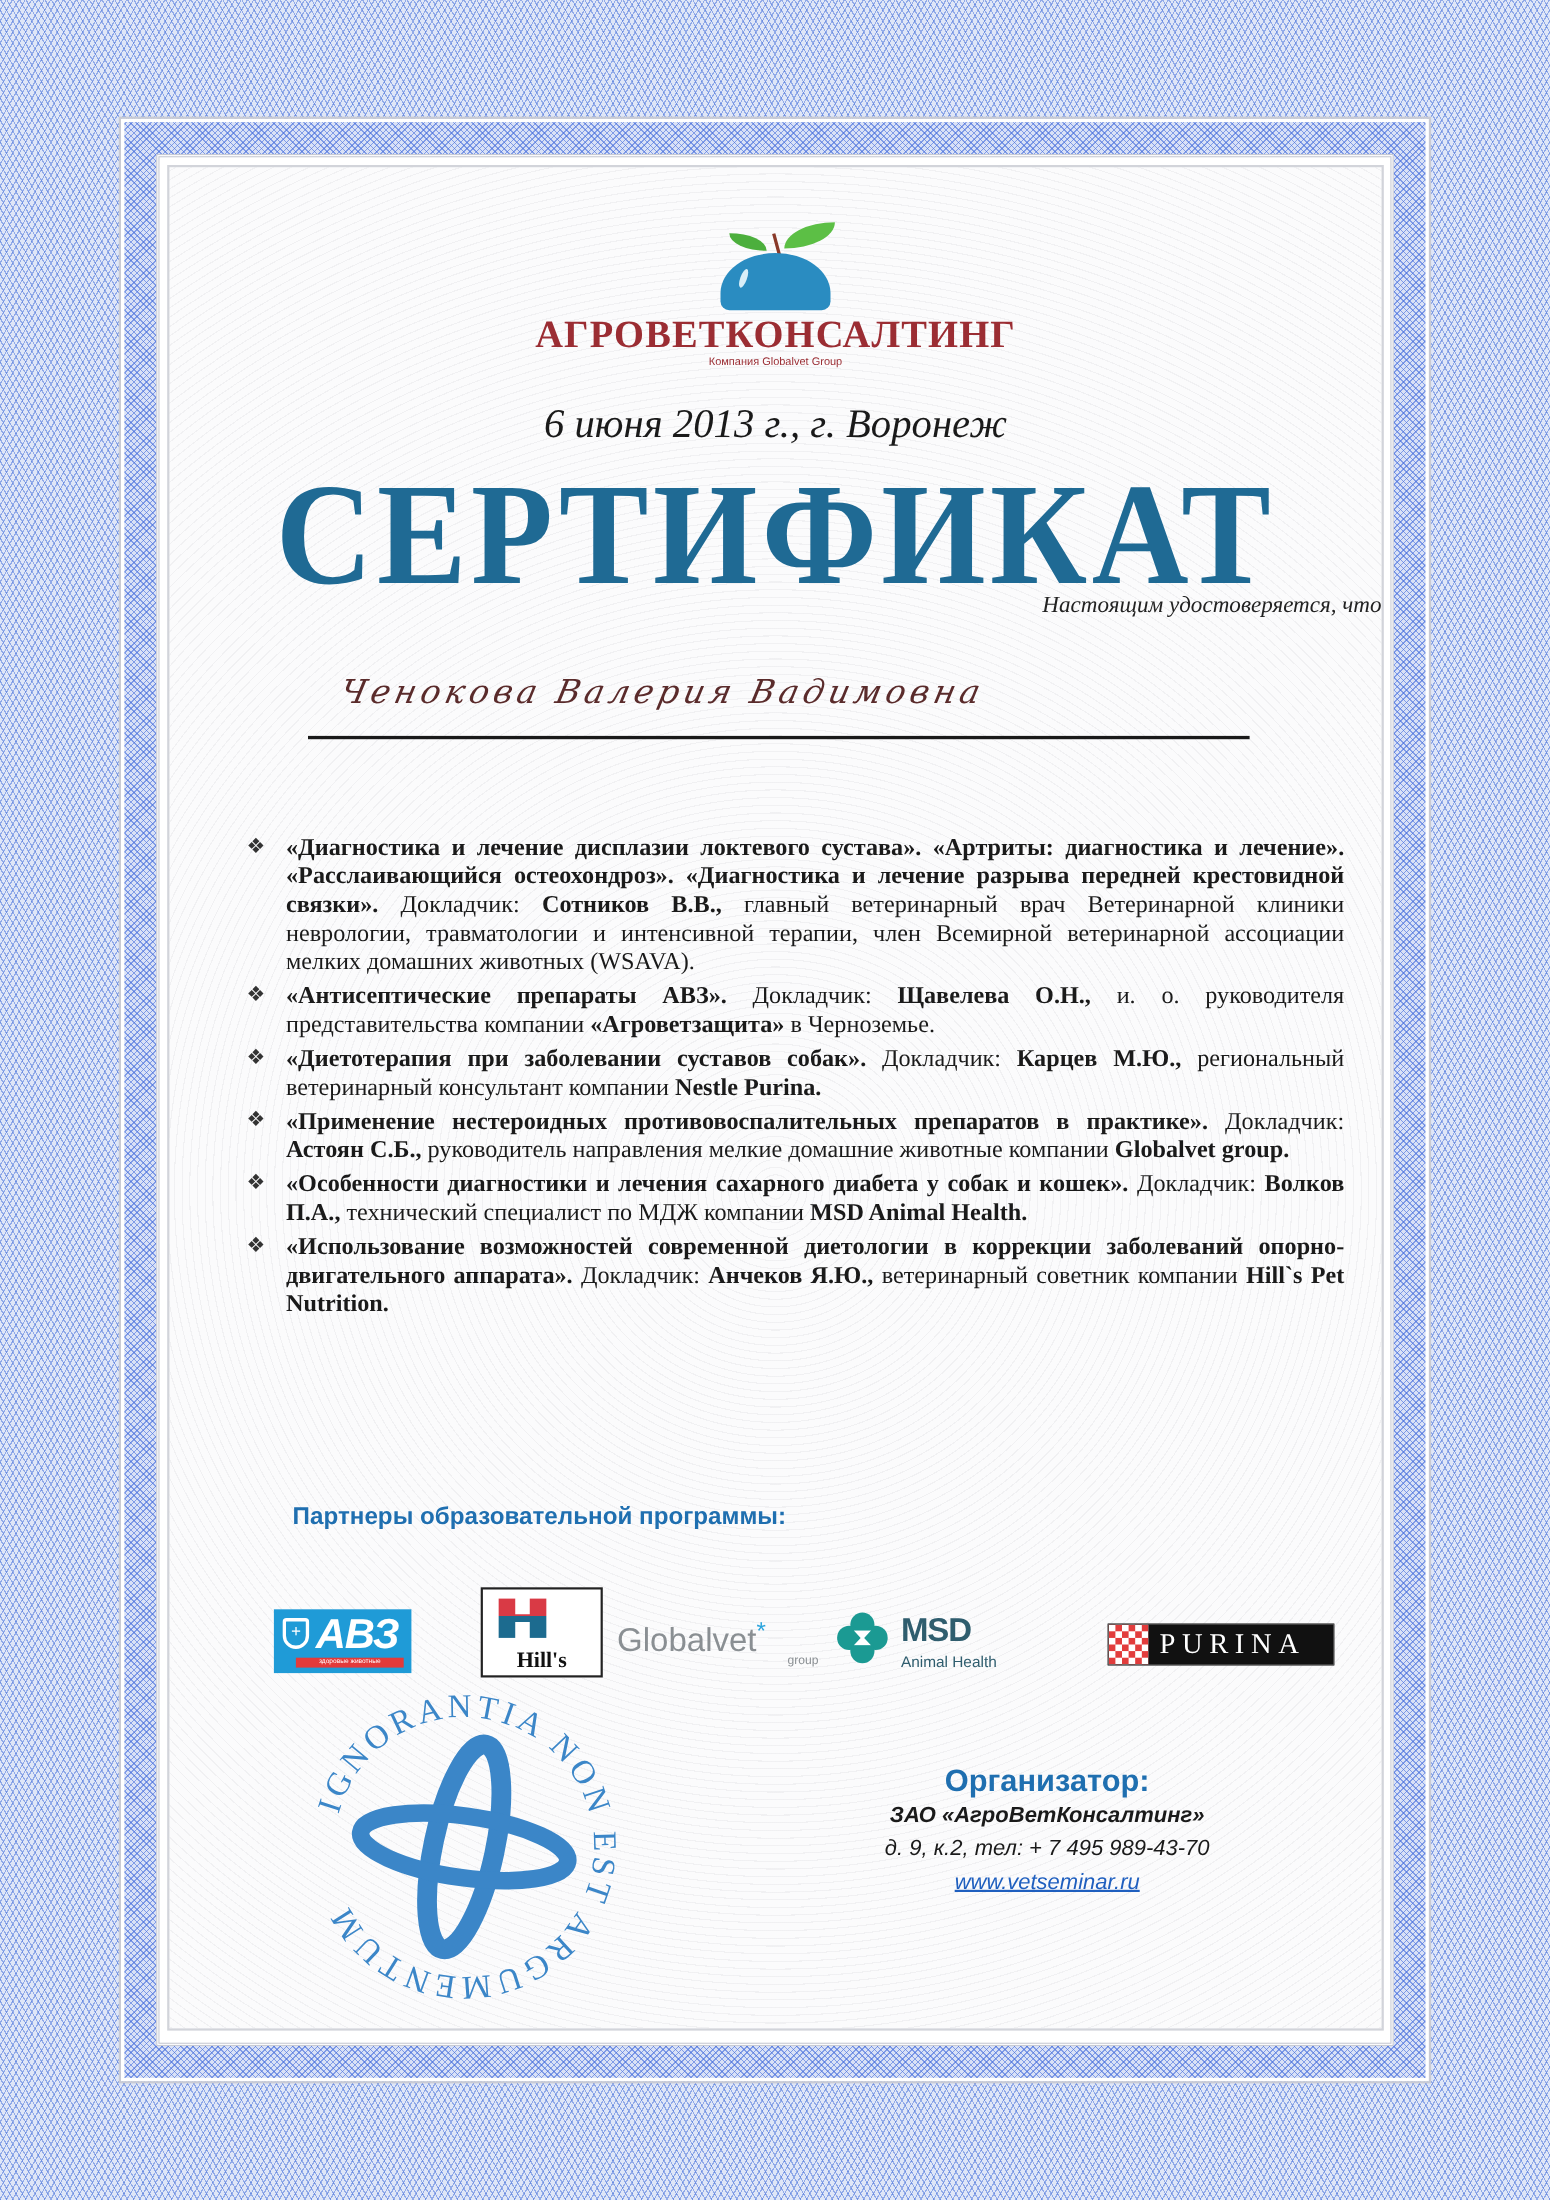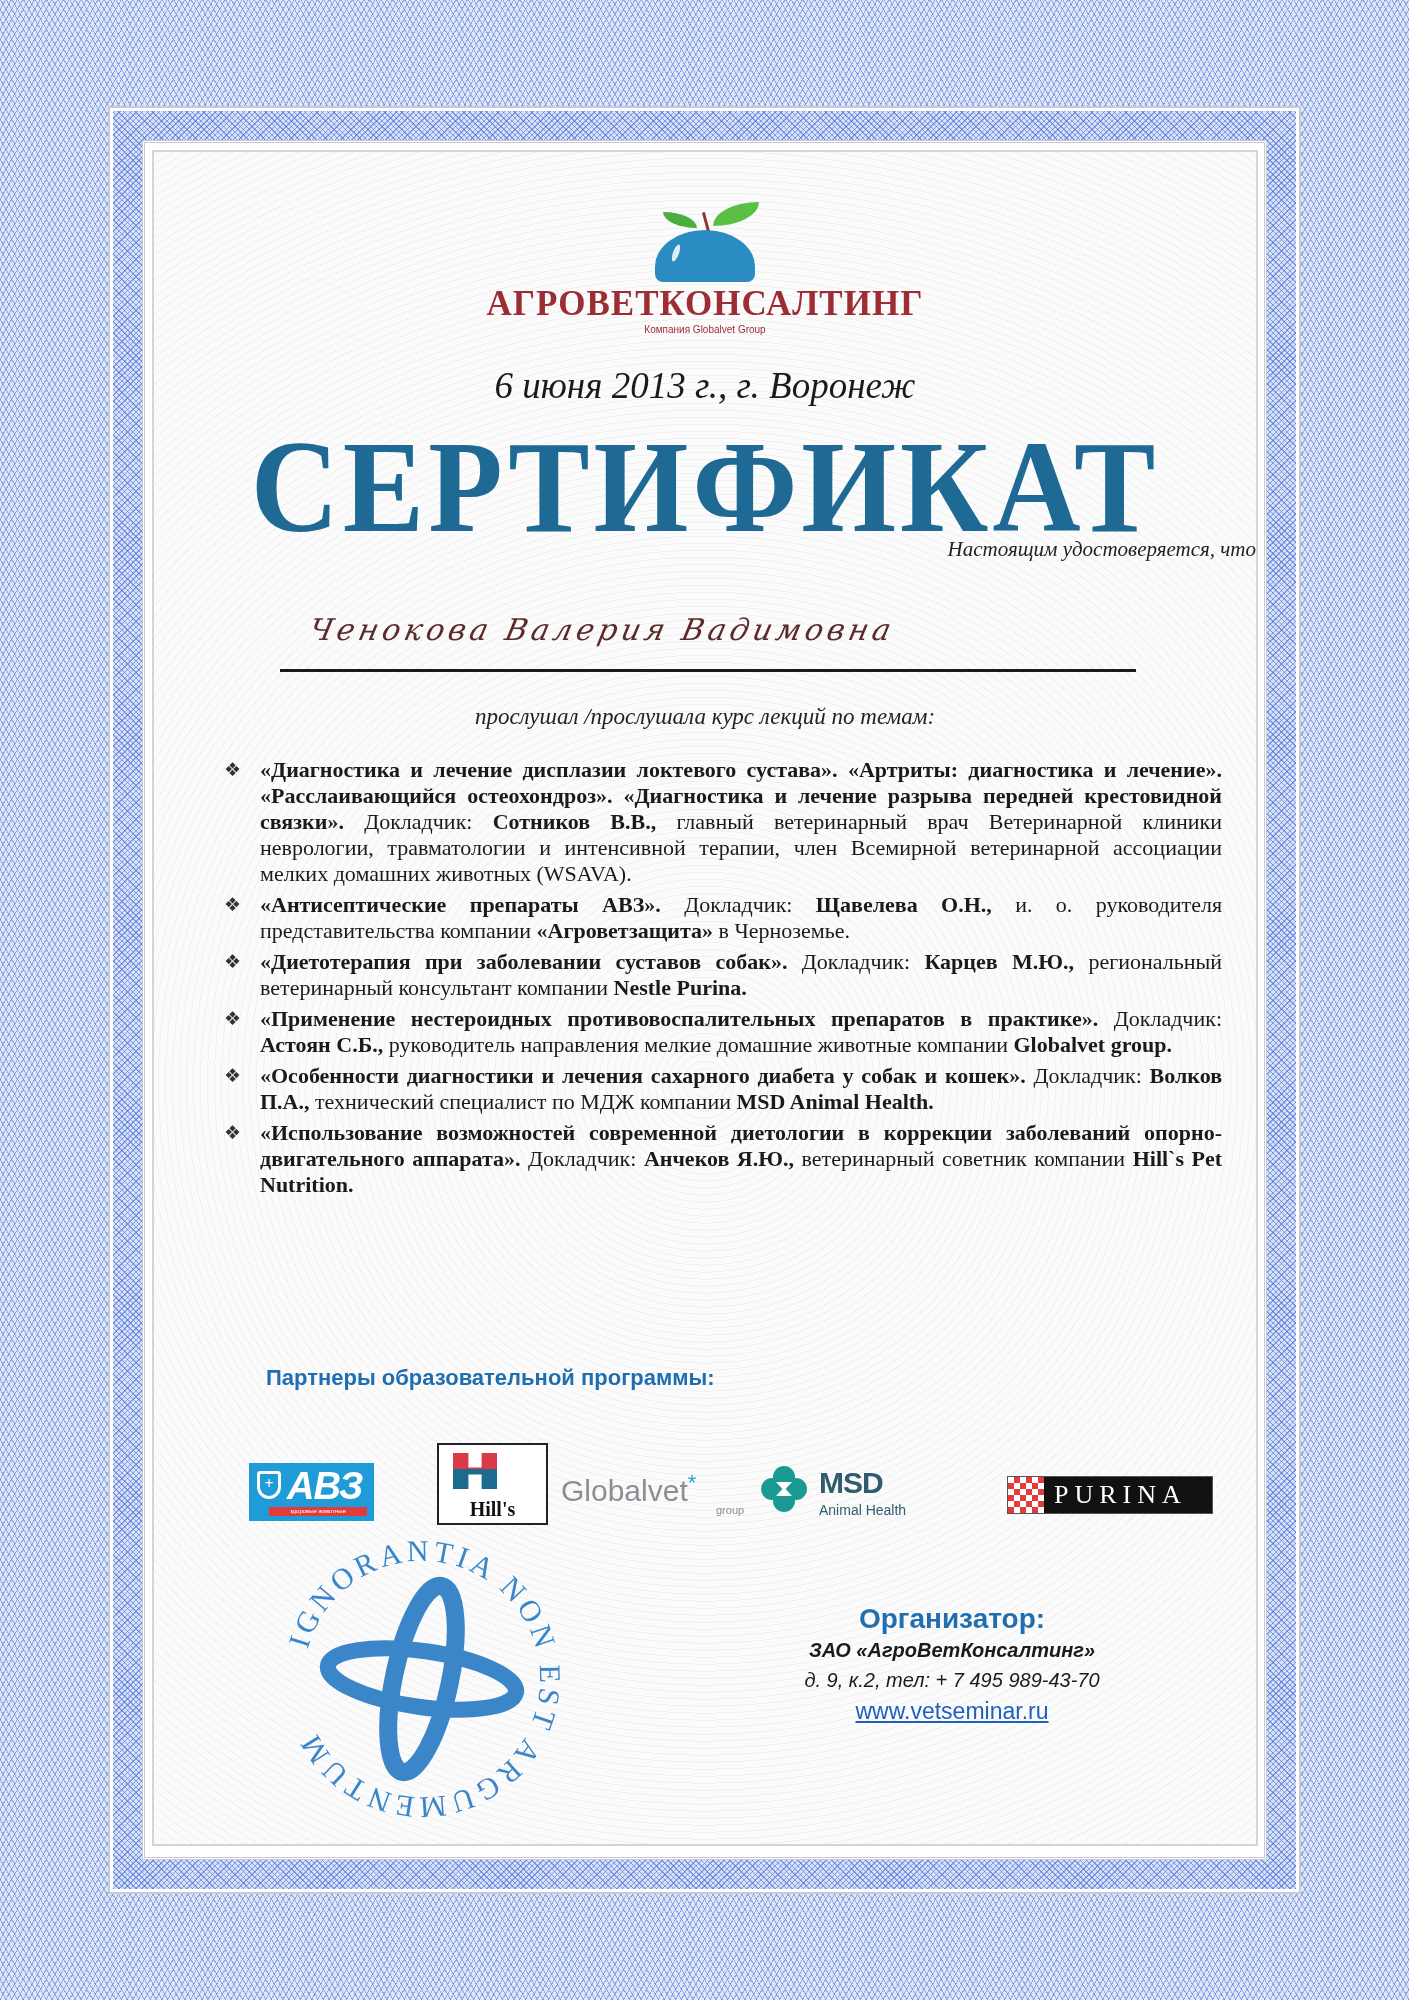--- a/index.html
+++ b/index.html
@@ -110,21 +110,21 @@
   .purina { position: absolute; left: 758px; top: 18px; width: 204px; height: 36px; background: #111; border: 1px solid #555; }
   .purina-check { position: absolute; left: 0; top: 0; width: 36px; height: 36px; background: repeating-conic-gradient(#e23c3c 0 25%, #ffffff 0 50%) 0 0 / 12px 12px; }
   .purina-text { position: absolute; left: 46px; top: 3px; font-family: "Liberation Serif", serif; font-size: 26px; color: #fff; letter-spacing: 6px; }
   
   .seal { position: absolute; left: 118px; top: 1382px; width: 300px; height: 290px; }
   
   .organizer { position: absolute; left: 588px; top: 1450px; width: 420px; text-align: center; font-family: "Liberation Sans", sans-serif; }
   .org-title { font-weight: bold; font-size: 28px; color: #1f6fb0; line-height: 33px; }
   .org-name { font-weight: bold; font-style: italic; font-size: 20px; color: #1a1a1a; line-height: 30px; }
   .org-line { font-style: italic; font-size: 20px; color: #1a1a1a; line-height: 30px; }
-  .org-link { font-size: 23px; color: #1f5fbf; text-decoration: underline; line-height: 32px; }
+  .org-link { font-style: italic; font-size: 20px; color: #1f5fbf; text-decoration: underline; line-height: 32px; }
 </style>
 </head>
 <body>
 
 <div class="frame-outer"></div>
 <div class="frame-mid"></div>
 <div class="frame-inner-line"></div>
 
 <div class="paper">
 
@@ -142,21 +142,20 @@
 
   <div class="date-line">6 июня 2013 г., г. Воронеж</div>
   <div class="title">СЕРТИФИКАТ</div>
   <div class="certifies">Настоящим удостоверяется, что</div>
 
   <div class="name-area">
     <div class="name-hand">Ченокова Валерия Вадимовна</div>
     <div class="name-line"></div>
   </div>
 
-  <div class="listened">прослушал /прослушала курс лекций по темам:</div>
 
   <ul class="topics">
     <li class="topic">
       <span class="bullet">❖</span>
       <span class="b">«Диагностика и лечение дисплазии локтевого сустава». «Артриты: диагностика и лечение». «Расслаивающийся остеохондроз». «Диагностика и лечение разрыва передней крестовидной связки».</span>
       <span>Докладчик:</span>
       <span class="b">Сотников В.В.,</span>
       <span>главный ветеринарный врач Ветеринарной клиники неврологии, травматологии и интенсивной терапии, член Всемирной ветеринарной ассоциации мелких домашних животных (WSAVA).</span>
     </li>
     <li class="topic">

